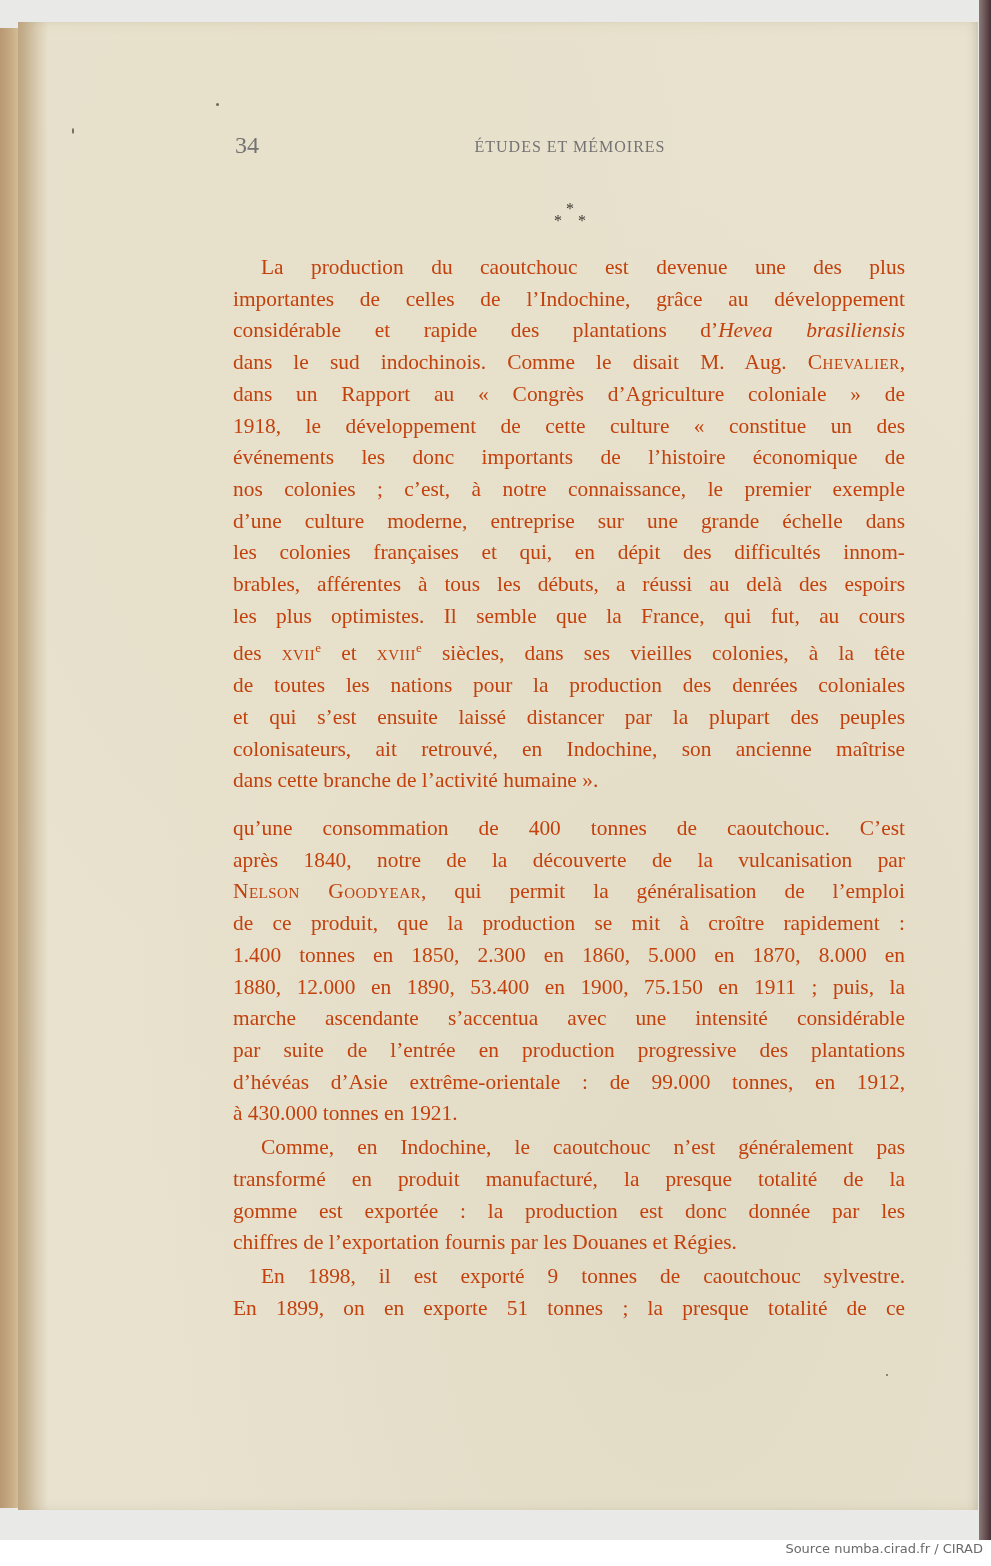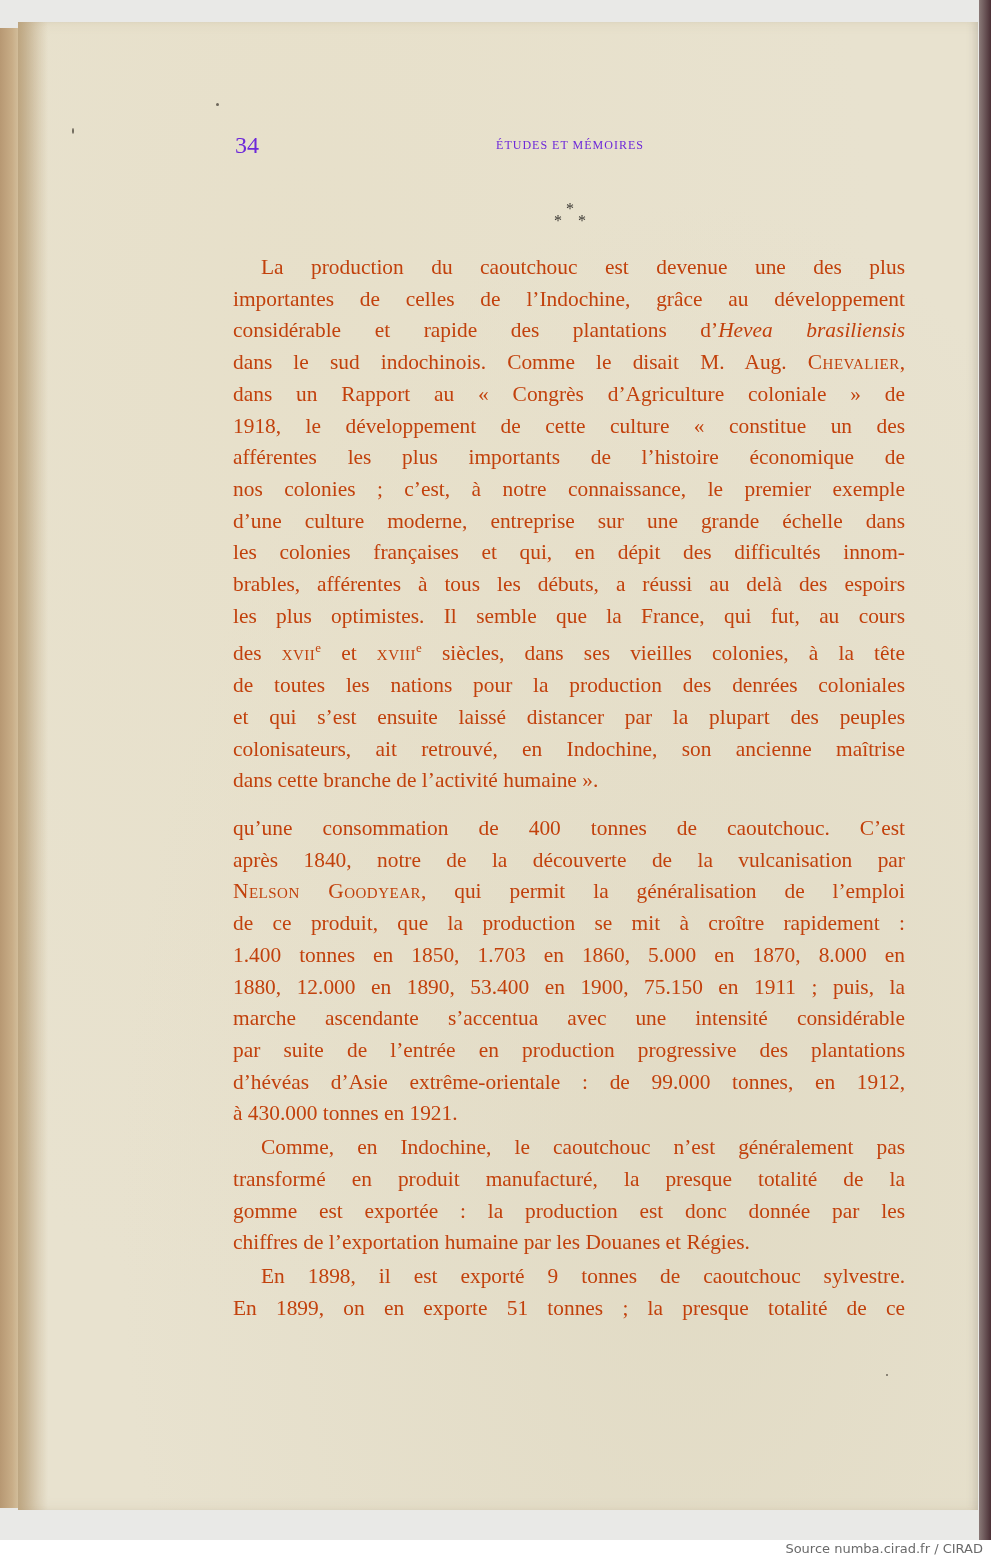--- a/index.html
+++ b/index.html
@@ -46,32 +46,32 @@
       position: absolute;
       left: 18px; top: 22px;
       width: 30px; height: 1488px;
       background: linear-gradient(to right, rgba(176,145,100,0.55), rgba(176,145,100,0));
     }
     .running-head {
       position: absolute;
       left: 235px; top: 132px;
       width: 670px;
       height: 30px;
-      color: #6d28d9;
+      color: #737373;
     }
     .page-number {
       position: absolute;
       left: 0; top: 0;
       font-size: 24px;
     }
     .running-title {
       position: absolute;
       left: 0; right: 0; top: 6px;
       text-align: center;
-      font-size: 12px;
+      font-size: 16px;
       letter-spacing: 1px;
     }
     .asterism {
       position: absolute;
       left: 540px; top: 200px;
       width: 60px;
       height: 36px;
       color: #3b3833;
       font-size: 16px;
     }
@@ -133,55 +133,55 @@
 
 <div class="text-block">
 
   <div>
     <span class="line" style="padding-left:28px;">La production du caoutchouc est devenue une des plus</span>
     <span class="line">importantes de celles de l’Indochine, grâce au développement</span>
     <span class="line"><span>considérable et rapide des plantations d’</span><span class="it">Hevea brasiliensis</span></span>
     <span class="line"><span>dans le sud indochinois. Comme le disait M. Aug. </span><span class="sc">Chevalier</span><span>,</span></span>
     <span class="line">dans un Rapport au « Congrès d’Agriculture coloniale » de</span>
     <span class="line">1918, le développement de cette culture « constitue un des</span>
-    <span class="line">afférentes les plus importants de l’histoire économique de</span>
+    <span class="line">événements les donc importants de l’histoire économique de</span>
     <span class="line">nos colonies ; c’est, à notre connaissance, le premier exemple</span>
     <span class="line">d’une culture moderne, entreprise sur une grande échelle dans</span>
     <span class="line">les colonies françaises et qui, en dépit des difficultés innom-</span>
     <span class="line">brables, afférentes à tous les débuts, a réussi au delà des espoirs</span>
     <span class="line">les plus optimistes. Il semble que la France, qui fut, au cours</span>
     <span class="line"><span>des </span><span class="sc">xvii</span><sup style="font-size:13px;">e</sup><span> et </span><span class="sc">xviii</span><sup style="font-size:13px;">e</sup><span> siècles, dans ses vieilles colonies, à la tête</span></span>
     <span class="line">de toutes les nations pour la production des denrées coloniales</span>
     <span class="line">et qui s’est ensuite laissé distancer par la plupart des peuples</span>
     <span class="line">colonisateurs, ait retrouvé, en Indochine, son ancienne maîtrise</span>
     <span class="line rag">dans cette branche de l’activité humaine ».</span>
   </div>
 
   <div class="gap"></div>
 
   <div>
     <span class="line">qu’une consommation de 400 tonnes de caoutchouc. C’est</span>
     <span class="line">après 1840, notre de la découverte de la vulcanisation par</span>
     <span class="line"><span class="sc">Nelson Goodyear</span><span>, qui permit la généralisation de l’emploi</span></span>
     <span class="line">de ce produit, que la production se mit à croître rapidement :</span>
-    <span class="line">1.400 tonnes en 1850, 1.703 en 1860, 5.000 en 1870, 8.000 en</span>
+    <span class="line">1.400 tonnes en 1850, 2.300 en 1860, 5.000 en 1870, 8.000 en</span>
     <span class="line">1880, 12.000 en 1890, 53.400 en 1900, 75.150 en 1911 ; puis, la</span>
     <span class="line">marche ascendante s’accentua avec une intensité considérable</span>
     <span class="line">par suite de l’entrée en production progressive des plantations</span>
     <span class="line">d’hévéas d’Asie extrême-orientale : de 99.000 tonnes, en 1912,</span>
     <span class="line rag">à 430.000 tonnes en 1921.</span>
   </div>
 
   <div class="gap-small"></div>
 
   <div>
     <span class="line" style="padding-left:28px;">Comme, en Indochine, le caoutchouc n’est généralement pas</span>
     <span class="line">transformé en produit manufacturé, la presque totalité de la</span>
     <span class="line">gomme est exportée : la production est donc donnée par les</span>
-    <span class="line rag">chiffres de l’exportation humaine par les Douanes et Régies.</span>
+    <span class="line rag">chiffres de l’exportation fournis par les Douanes et Régies.</span>
   </div>
 
   <div class="gap-small"></div>
 
   <div>
     <span class="line" style="padding-left:28px;">En 1898, il est exporté 9 tonnes de caoutchouc sylvestre.</span>
     <span class="line">En 1899, on en exporte 51 tonnes ; la presque totalité de ce</span>
   </div>
 </div>
 

